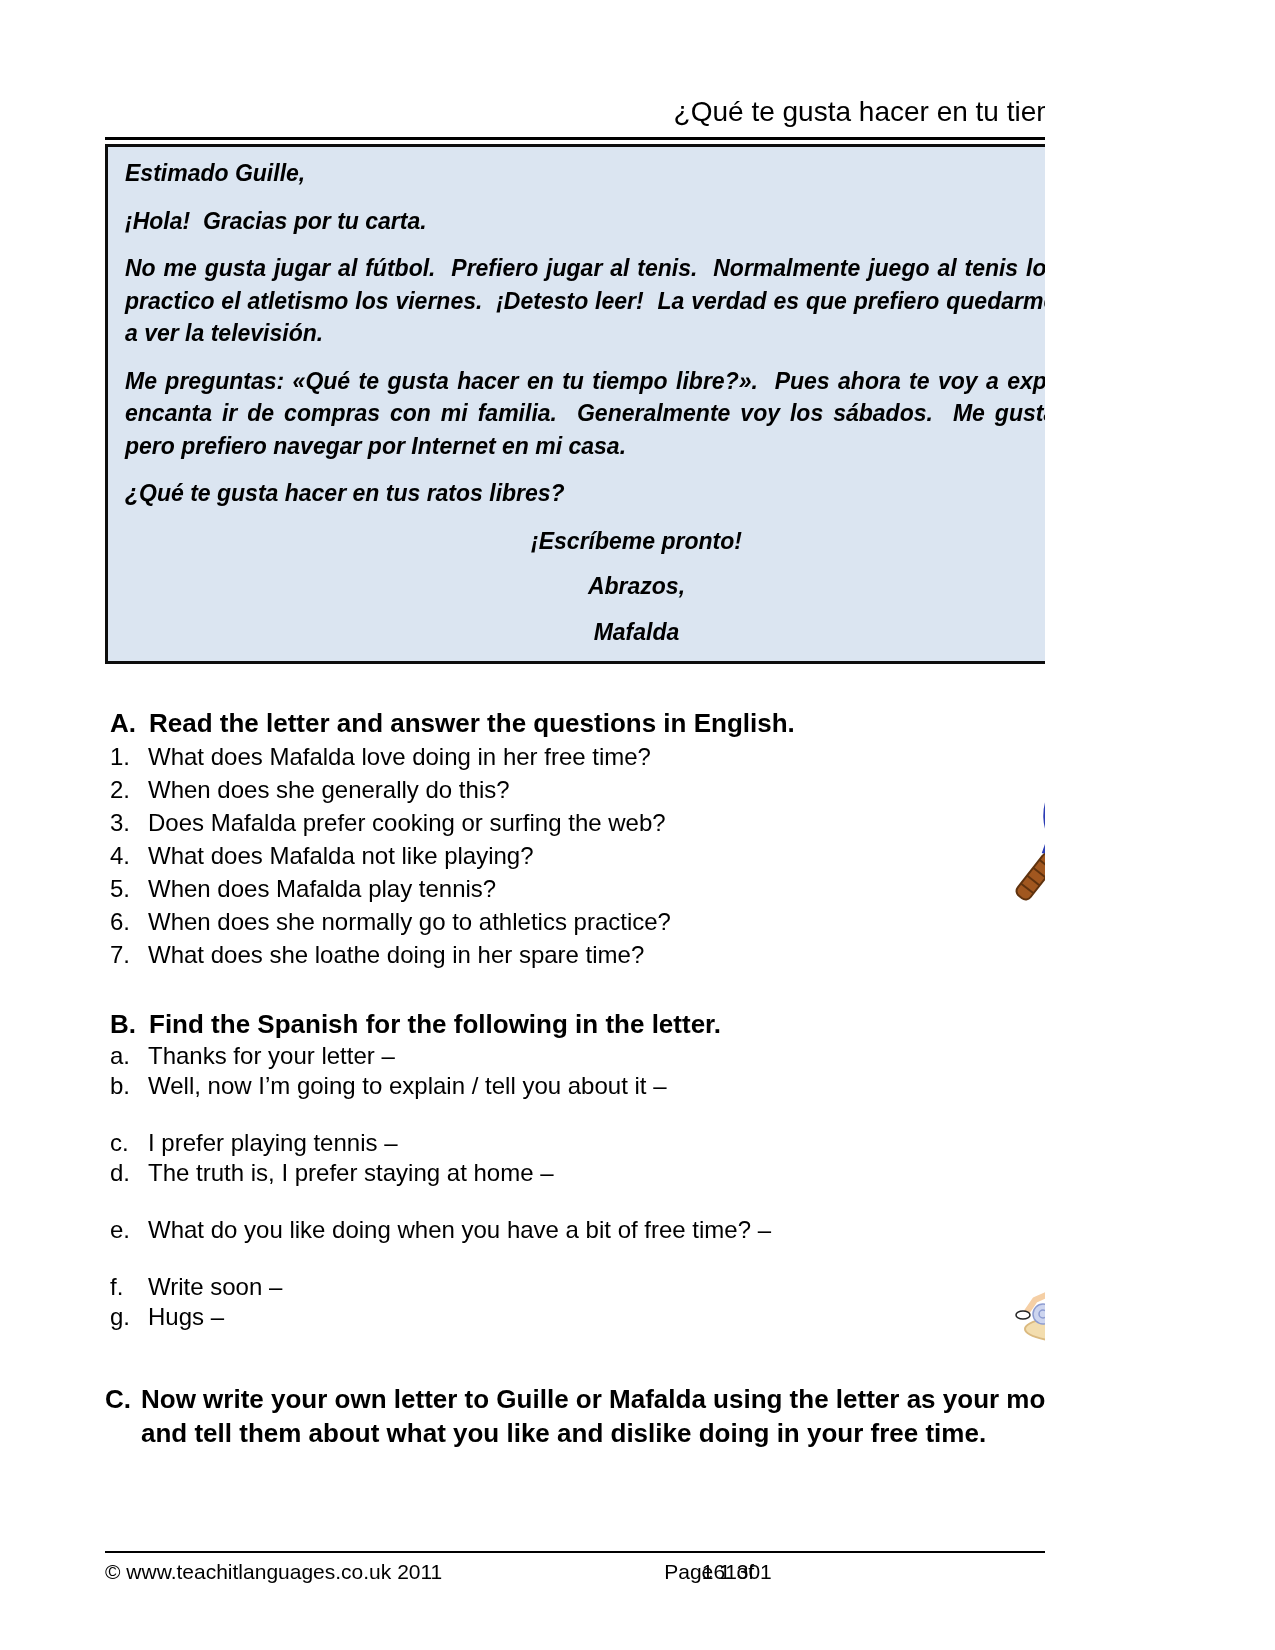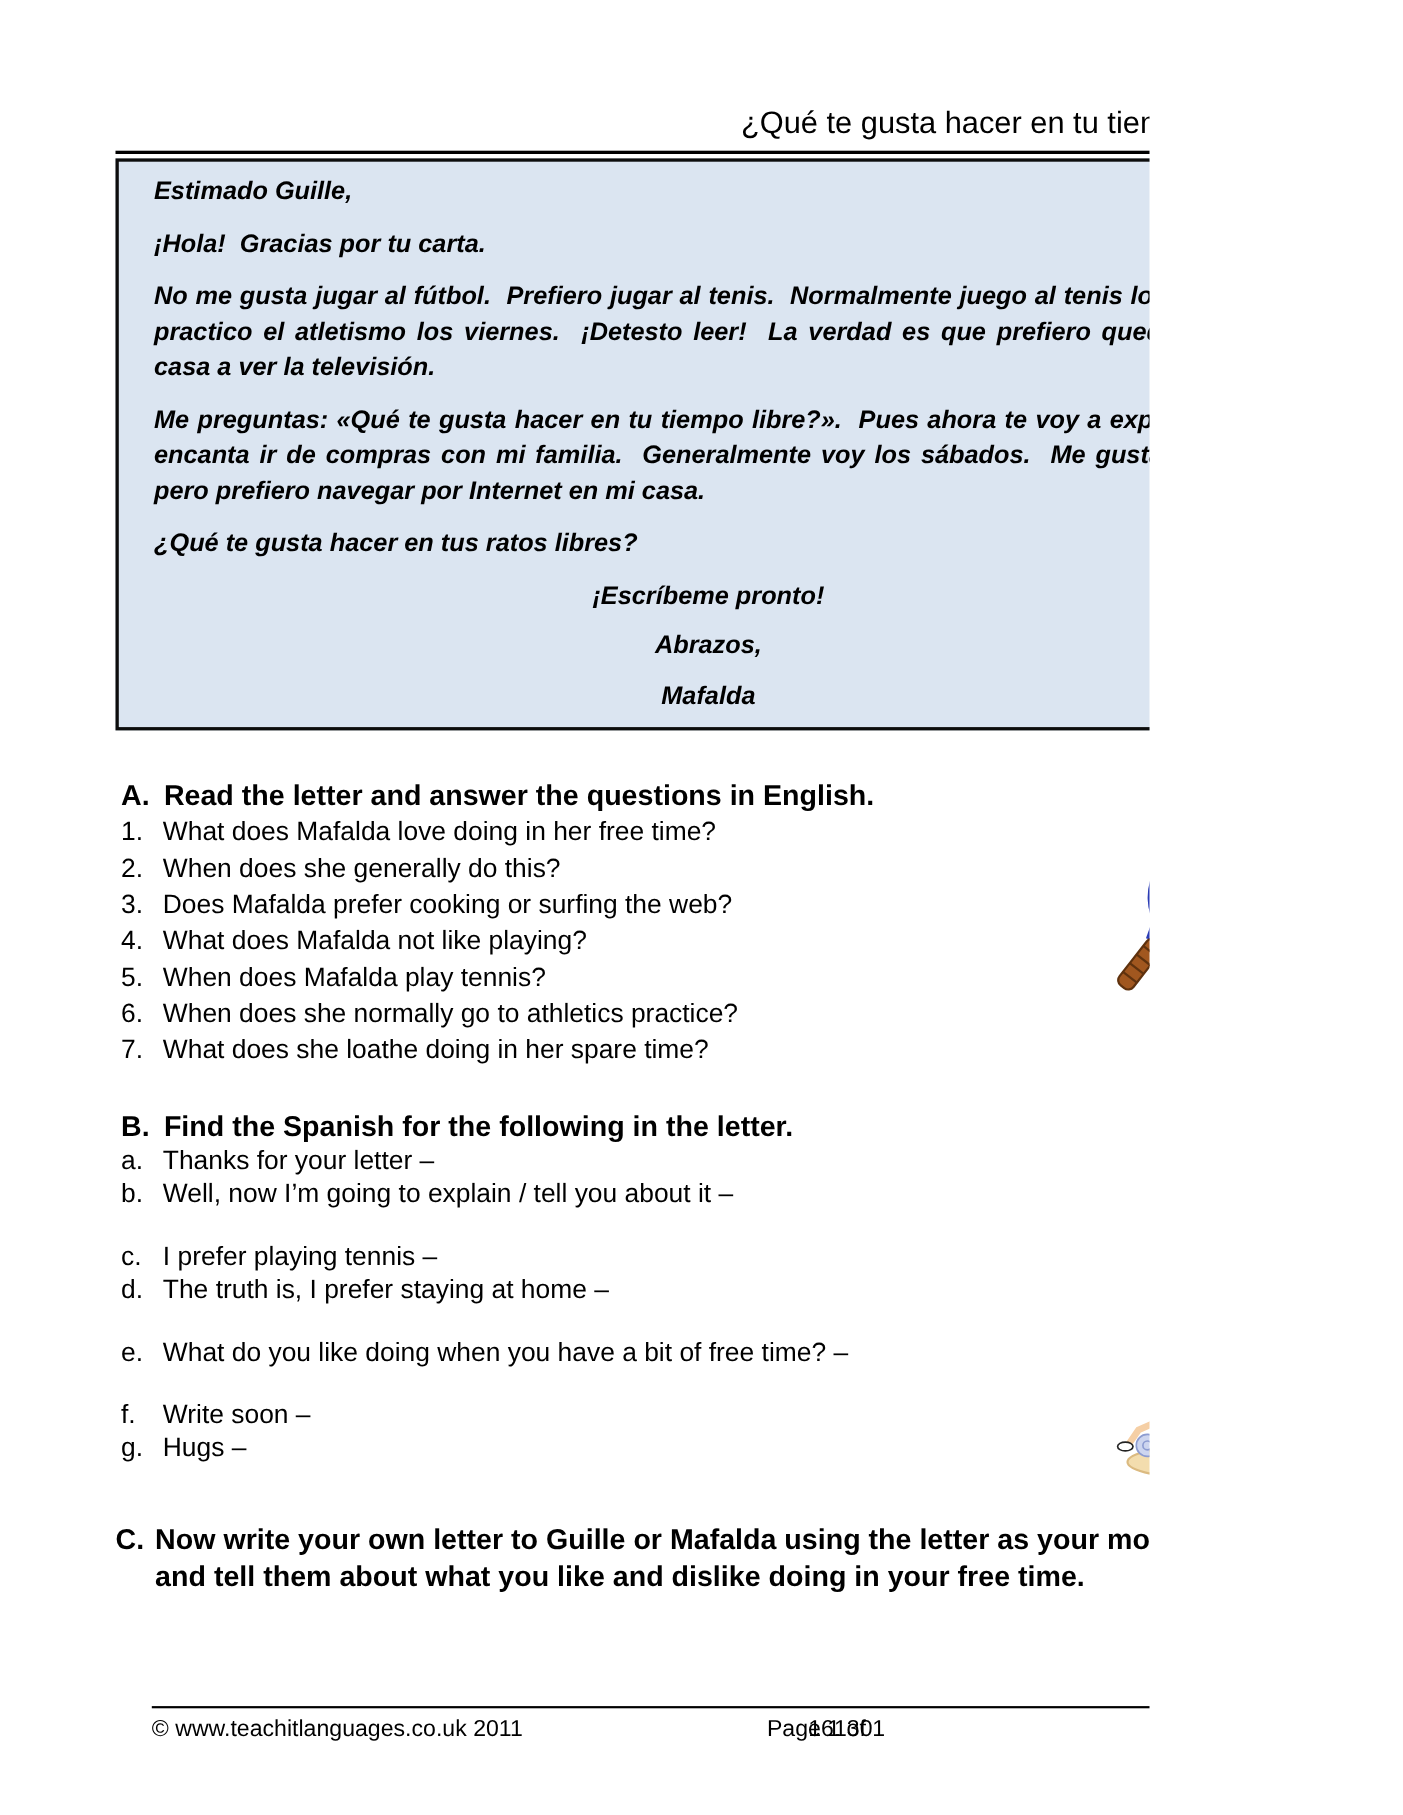--- a/index.html
+++ b/index.html
@@ -12,21 +12,21 @@
   
   .header { padding-top:96px; padding-bottom:9px; border-bottom:3px solid #000; text-align:right; }
   .header h1 { margin:0; font-size:28px; font-weight:400; line-height:32px; }
 
   
   .letter-box {
     margin-top:4px; background:#dbe5f1; border:3px solid #0d0d0d;
     padding:10px 16px 0 16px;
     font-weight:bold; font-style:italic; font-size:23px; line-height:32.5px;
   }
-  .letter-box p { margin:0 0 15px 16px; text-align:justify; white-space:pre-wrap; }
+  .letter-box p { margin:0 0 15px 1px; text-align:justify; white-space:pre-wrap; }
   .letter-box p.close { margin-bottom:13px; text-align:center; }
 
   
   .section-head { display:flex; font-weight:bold; font-size:26px; line-height:34px; }
   .section-head .lbl { flex:none; width:39px; }
   .section-a { margin-top:42px; margin-left:5px; }
   .section-b { margin-top:36px; margin-left:5px; }
   .section-c { margin-top:50px; }
   .section-c .section-head .lbl { width:36px; }
   .section-c .section-head .head-text { max-width:960px; }
@@ -38,21 +38,21 @@
   .qlist-a li { line-height:33px; }
   .qlist-b li { line-height:30px; }
   .qlist li .q-num { flex:none; width:38px; }
   .qlist-b li.gap { margin-top:27px; }
 
   
   .footer {
     position:absolute; left:105px; top:1551px; width:1060px;
     border-top:2px solid #000; padding-top:6px;
     display:grid; grid-template-columns:1fr auto 1fr; align-items:baseline;
-    font-size:21px; line-height:26px;margin-left:33px;
+    font-size:21px; line-height:26px;
   }
   .footer .f-center { transform:translateX(96px); }
   .footer .f-right { text-align:left; }
 
   
   .img-racket  { position:absolute; left:1012px; top:738px; width:160px; height:172px; }
   .img-at      { position:absolute; left:1059px; top:1000px; width:110px; height:112px; }
   .img-runners { position:absolute; left:1005px; top:1230px; width:205px; height:120px; }
 </style>
 </head>

